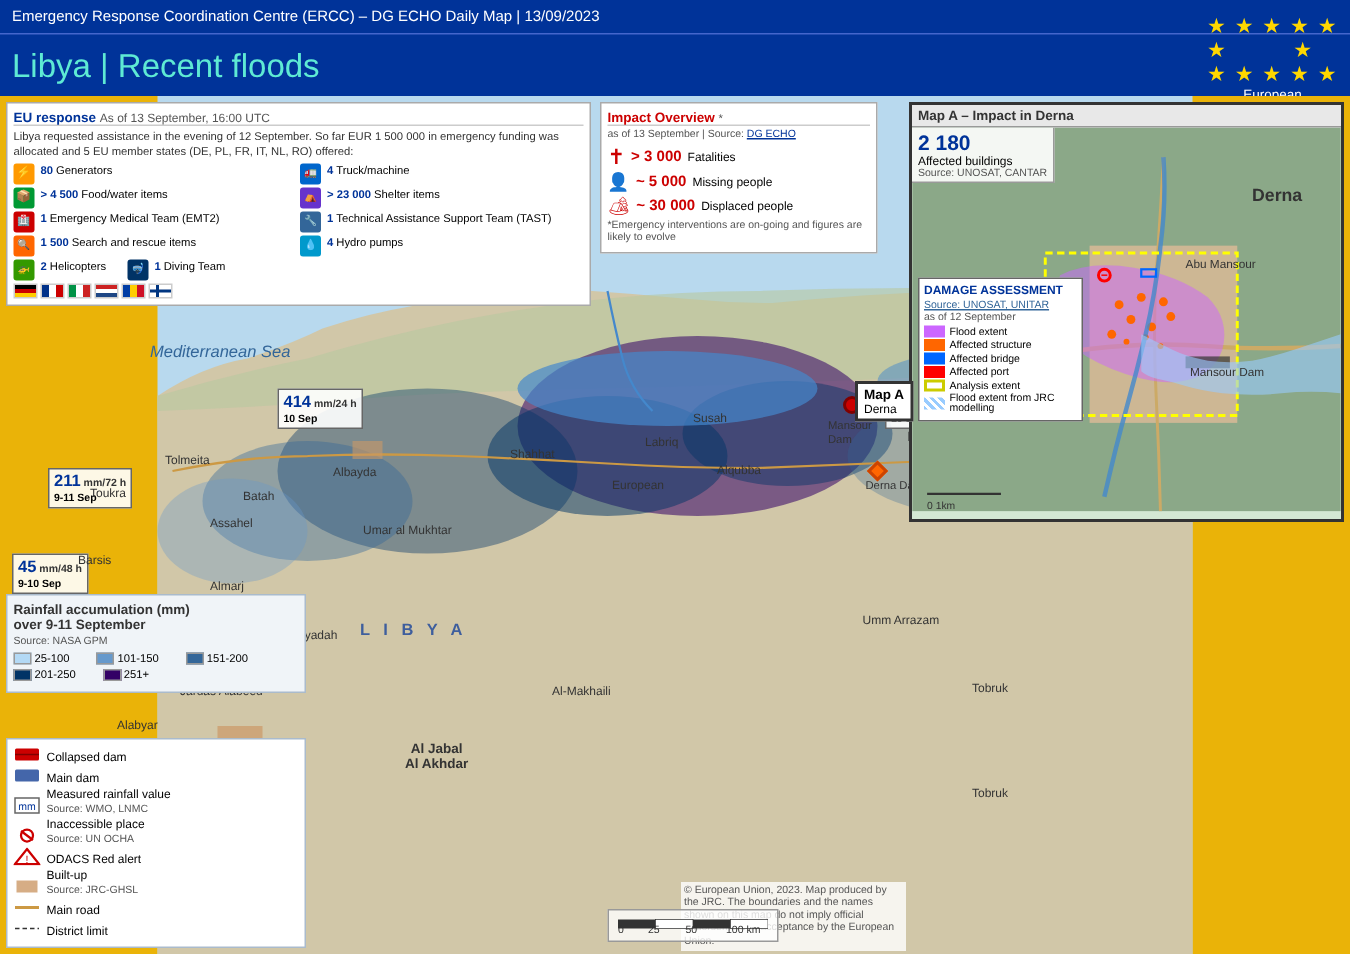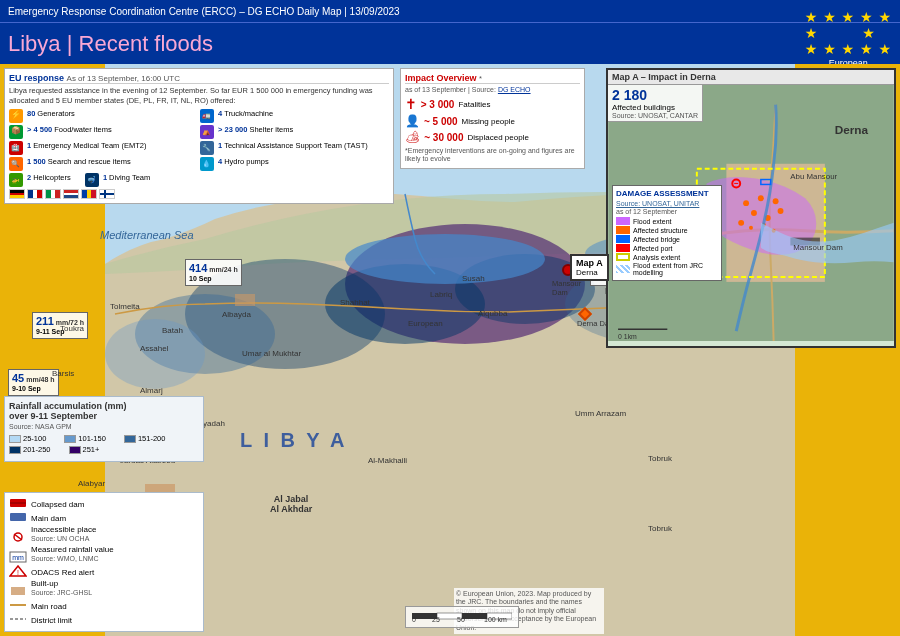--- a/index.html
+++ b/index.html
@@ -31,21 +31,21 @@
       padding: 4px 8px 4px 8px;
       display: flex;
       align-items: center;
       justify-content: space-between;
       height: 42px;
       border-top: 1px solid #4466cc;
     }
     #header-title {
       font-size: 22px;
       font-weight: bold;
-      color: #f9a8d4;
+      color: #5eead4;
     }
     #header-title span {
       font-weight: normal;
     }
     #eu-logo {
       display: flex;
       flex-direction: column;
       align-items: center;
       color: white;
       font-size: 9px;
@@ -306,26 +306,25 @@
       font-size: 8px;
       color: #333;
       white-space: nowrap;
       font-weight: normal;
     }
     .place-label.bold {
       font-weight: bold;
       font-size: 9px;
     }
     .place-label.large {
-      font-size: 20px;
+      font-size: 11px;
       font-weight: bold;
       color: #003399;
       letter-spacing: 3px;
       opacity: 0.7;
-      margin-top: 15px;
     }
     .place-label.sea {
       font-size: 11px;
       color: #336699;
       font-style: italic;
     }
 
     
     #copyright {
       position: absolute;
@@ -729,34 +728,34 @@
         <div class="legend-symbol">
           <svg width="18" height="12">
               <rect x="1" y="2" width="16" height="8" fill="#4466aa" rx="1"></rect>
             </svg>
         </div>
         <span>Main dam</span>
       </div>
       <div class="legend-item">
         <div class="legend-symbol">
           <svg width="18" height="12">
+              <rect x="1" y="1" width="16" height="10" fill="none" stroke="#666" stroke-width="1"></rect>
+              <text x="9" y="9" font-size="7" text-anchor="middle" fill="#003399" font-family="Arial">mm</text>
+            </svg>
+        </div>
+        <span>Measured rainfall value<br><span style="font-size:7px;color:#555;">Source: WMO, LNMC</span></span>
+      </div>
+      <div class="legend-item">
+        <div class="legend-symbol">
+          <svg width="18" height="12">
               <circle cx="9" cy="6" r="4" fill="none" stroke="#cc0000" stroke-width="1.5"></circle>
               <line x1="5" y1="3" x2="13" y2="9" stroke="#cc0000" stroke-width="1.5"></line>
             </svg>
         </div>
         <span>Inaccessible place<br><span style="font-size:7px;color:#555;">Source: UN OCHA</span></span>
-      </div>
-      <div class="legend-item">
-        <div class="legend-symbol">
-          <svg width="18" height="12">
-              <rect x="1" y="1" width="16" height="10" fill="none" stroke="#666" stroke-width="1"></rect>
-              <text x="9" y="9" font-size="7" text-anchor="middle" fill="#003399" font-family="Arial">mm</text>
-            </svg>
-        </div>
-        <span>Measured rainfall value<br><span style="font-size:7px;color:#555;">Source: WMO, LNMC</span></span>
       </div>
       <div class="legend-item">
         <div class="legend-symbol">
           <svg width="18" height="12">
               <polygon points="9,1 17,11 1,11" fill="none" stroke="#cc0000" stroke-width="1.5"></polygon>
               <text x="9" y="10" font-size="7" text-anchor="middle" fill="#cc0000" font-family="Arial">!</text>
             </svg>
         </div>
         <span>ODACS Red alert</span>
       </div>

